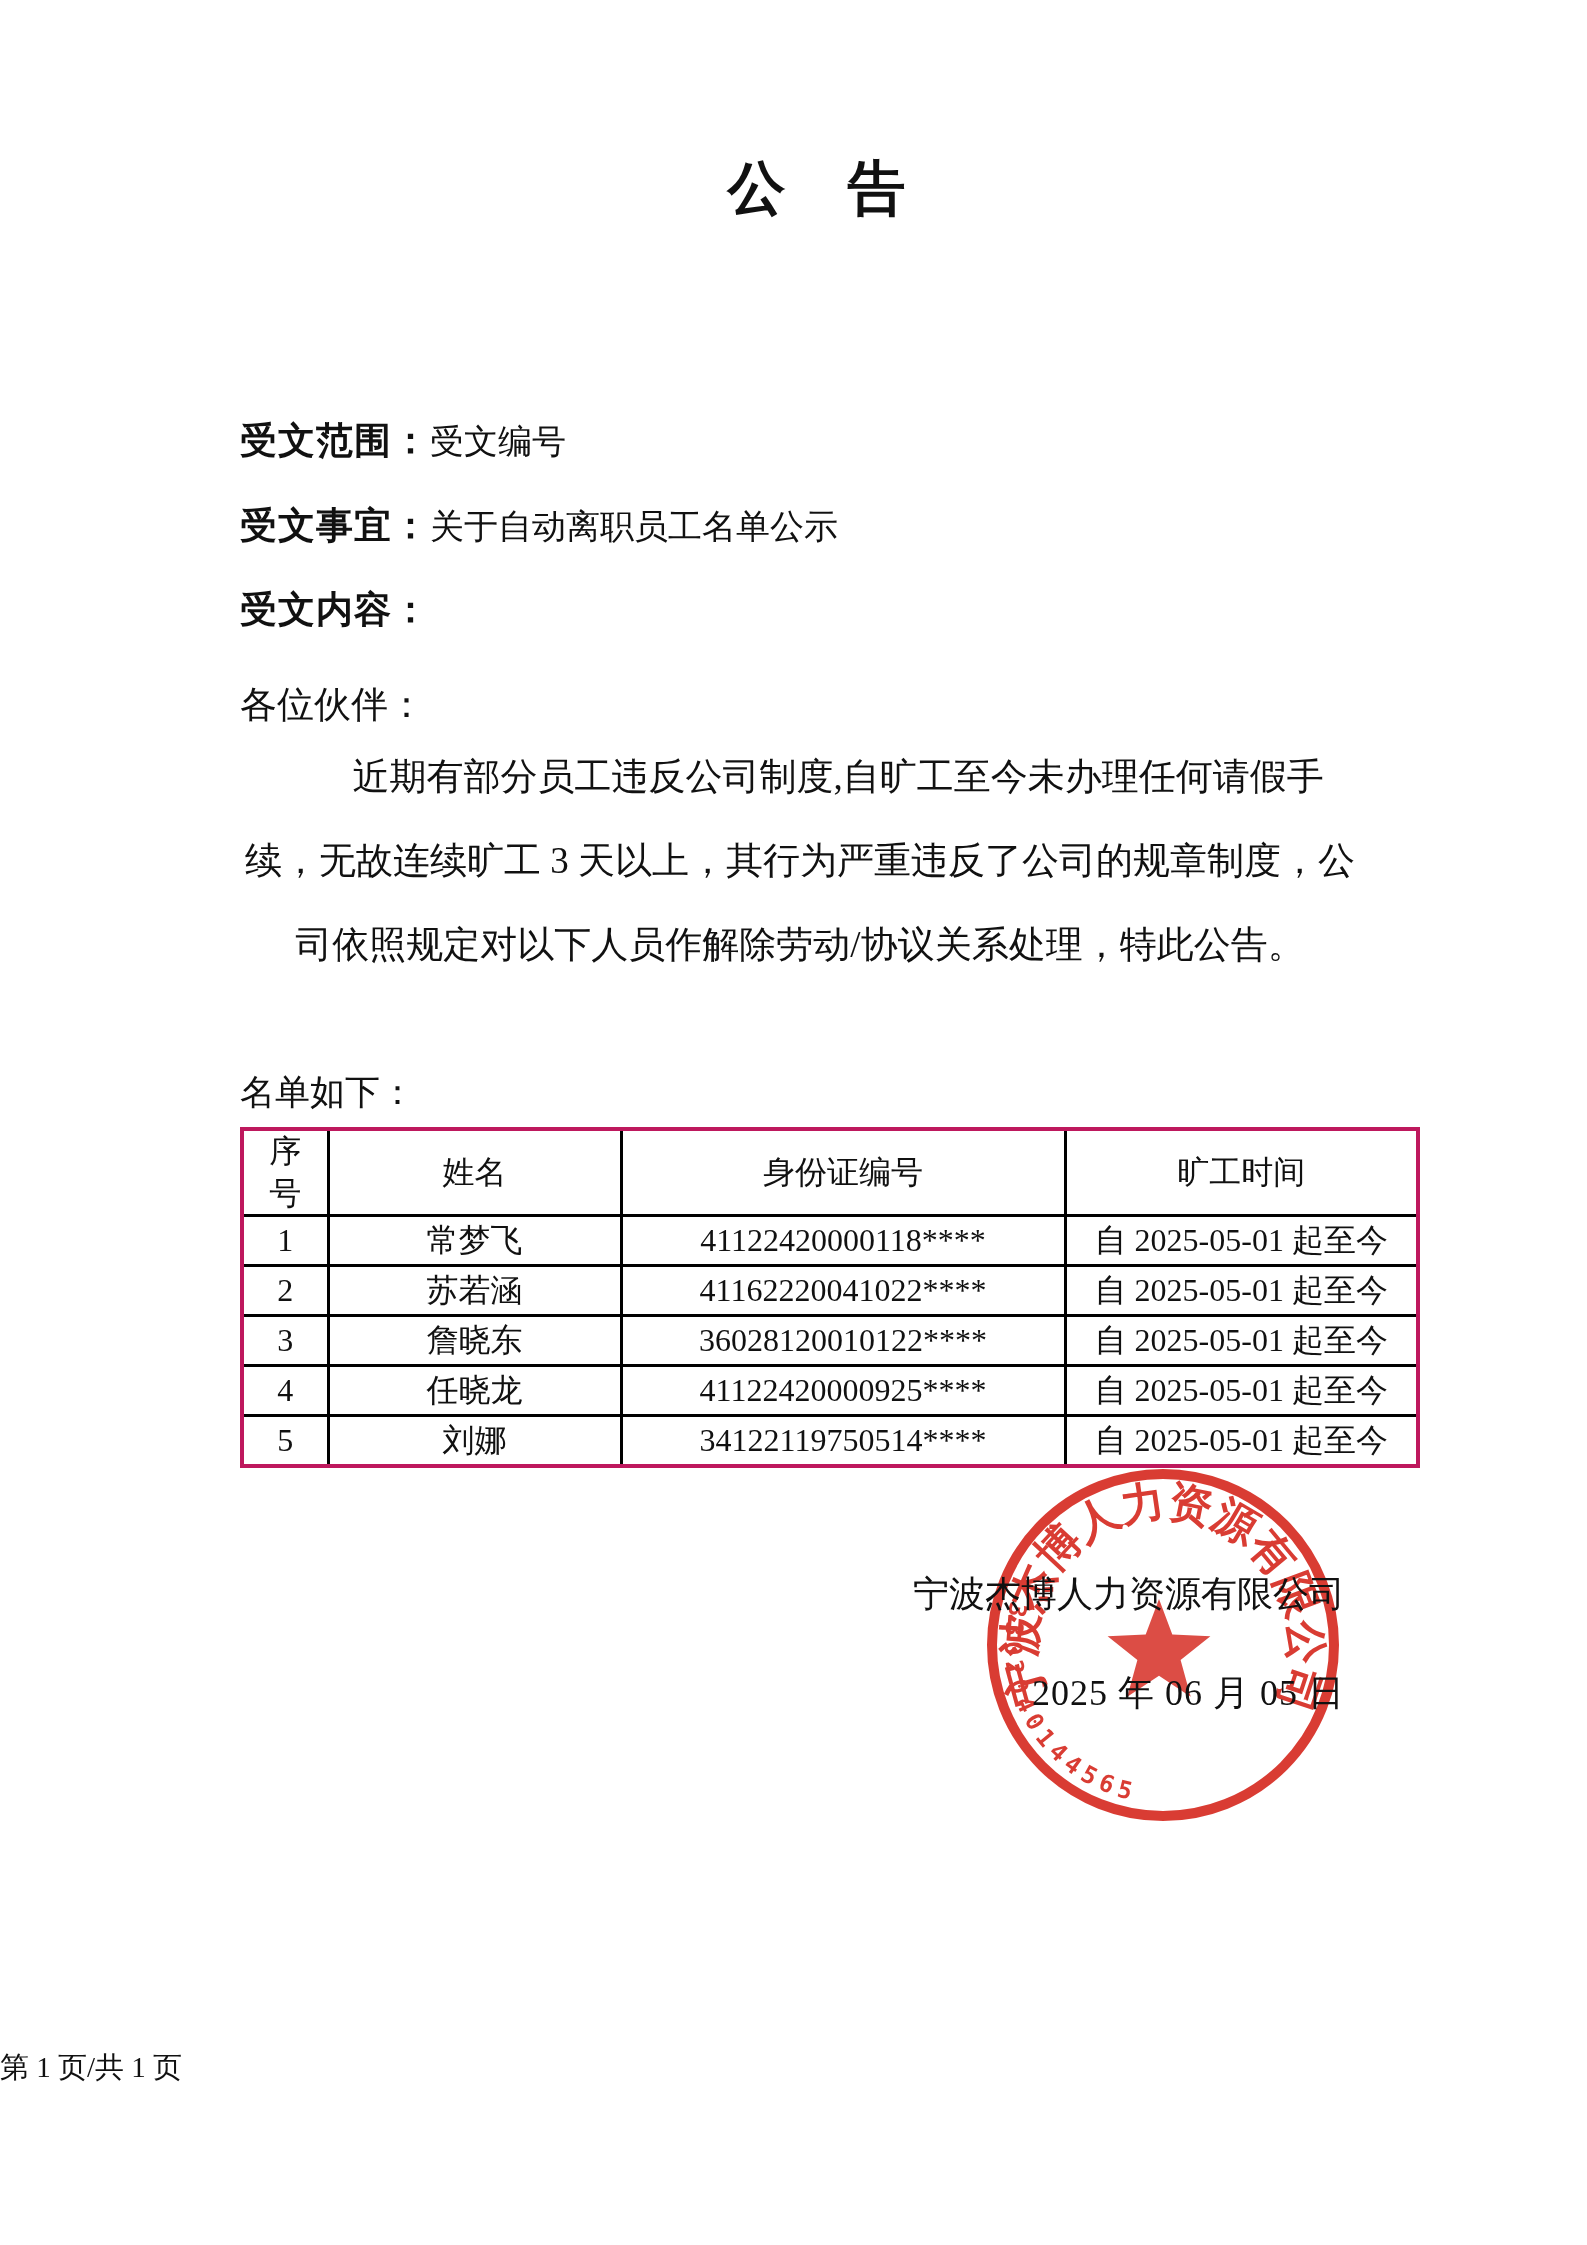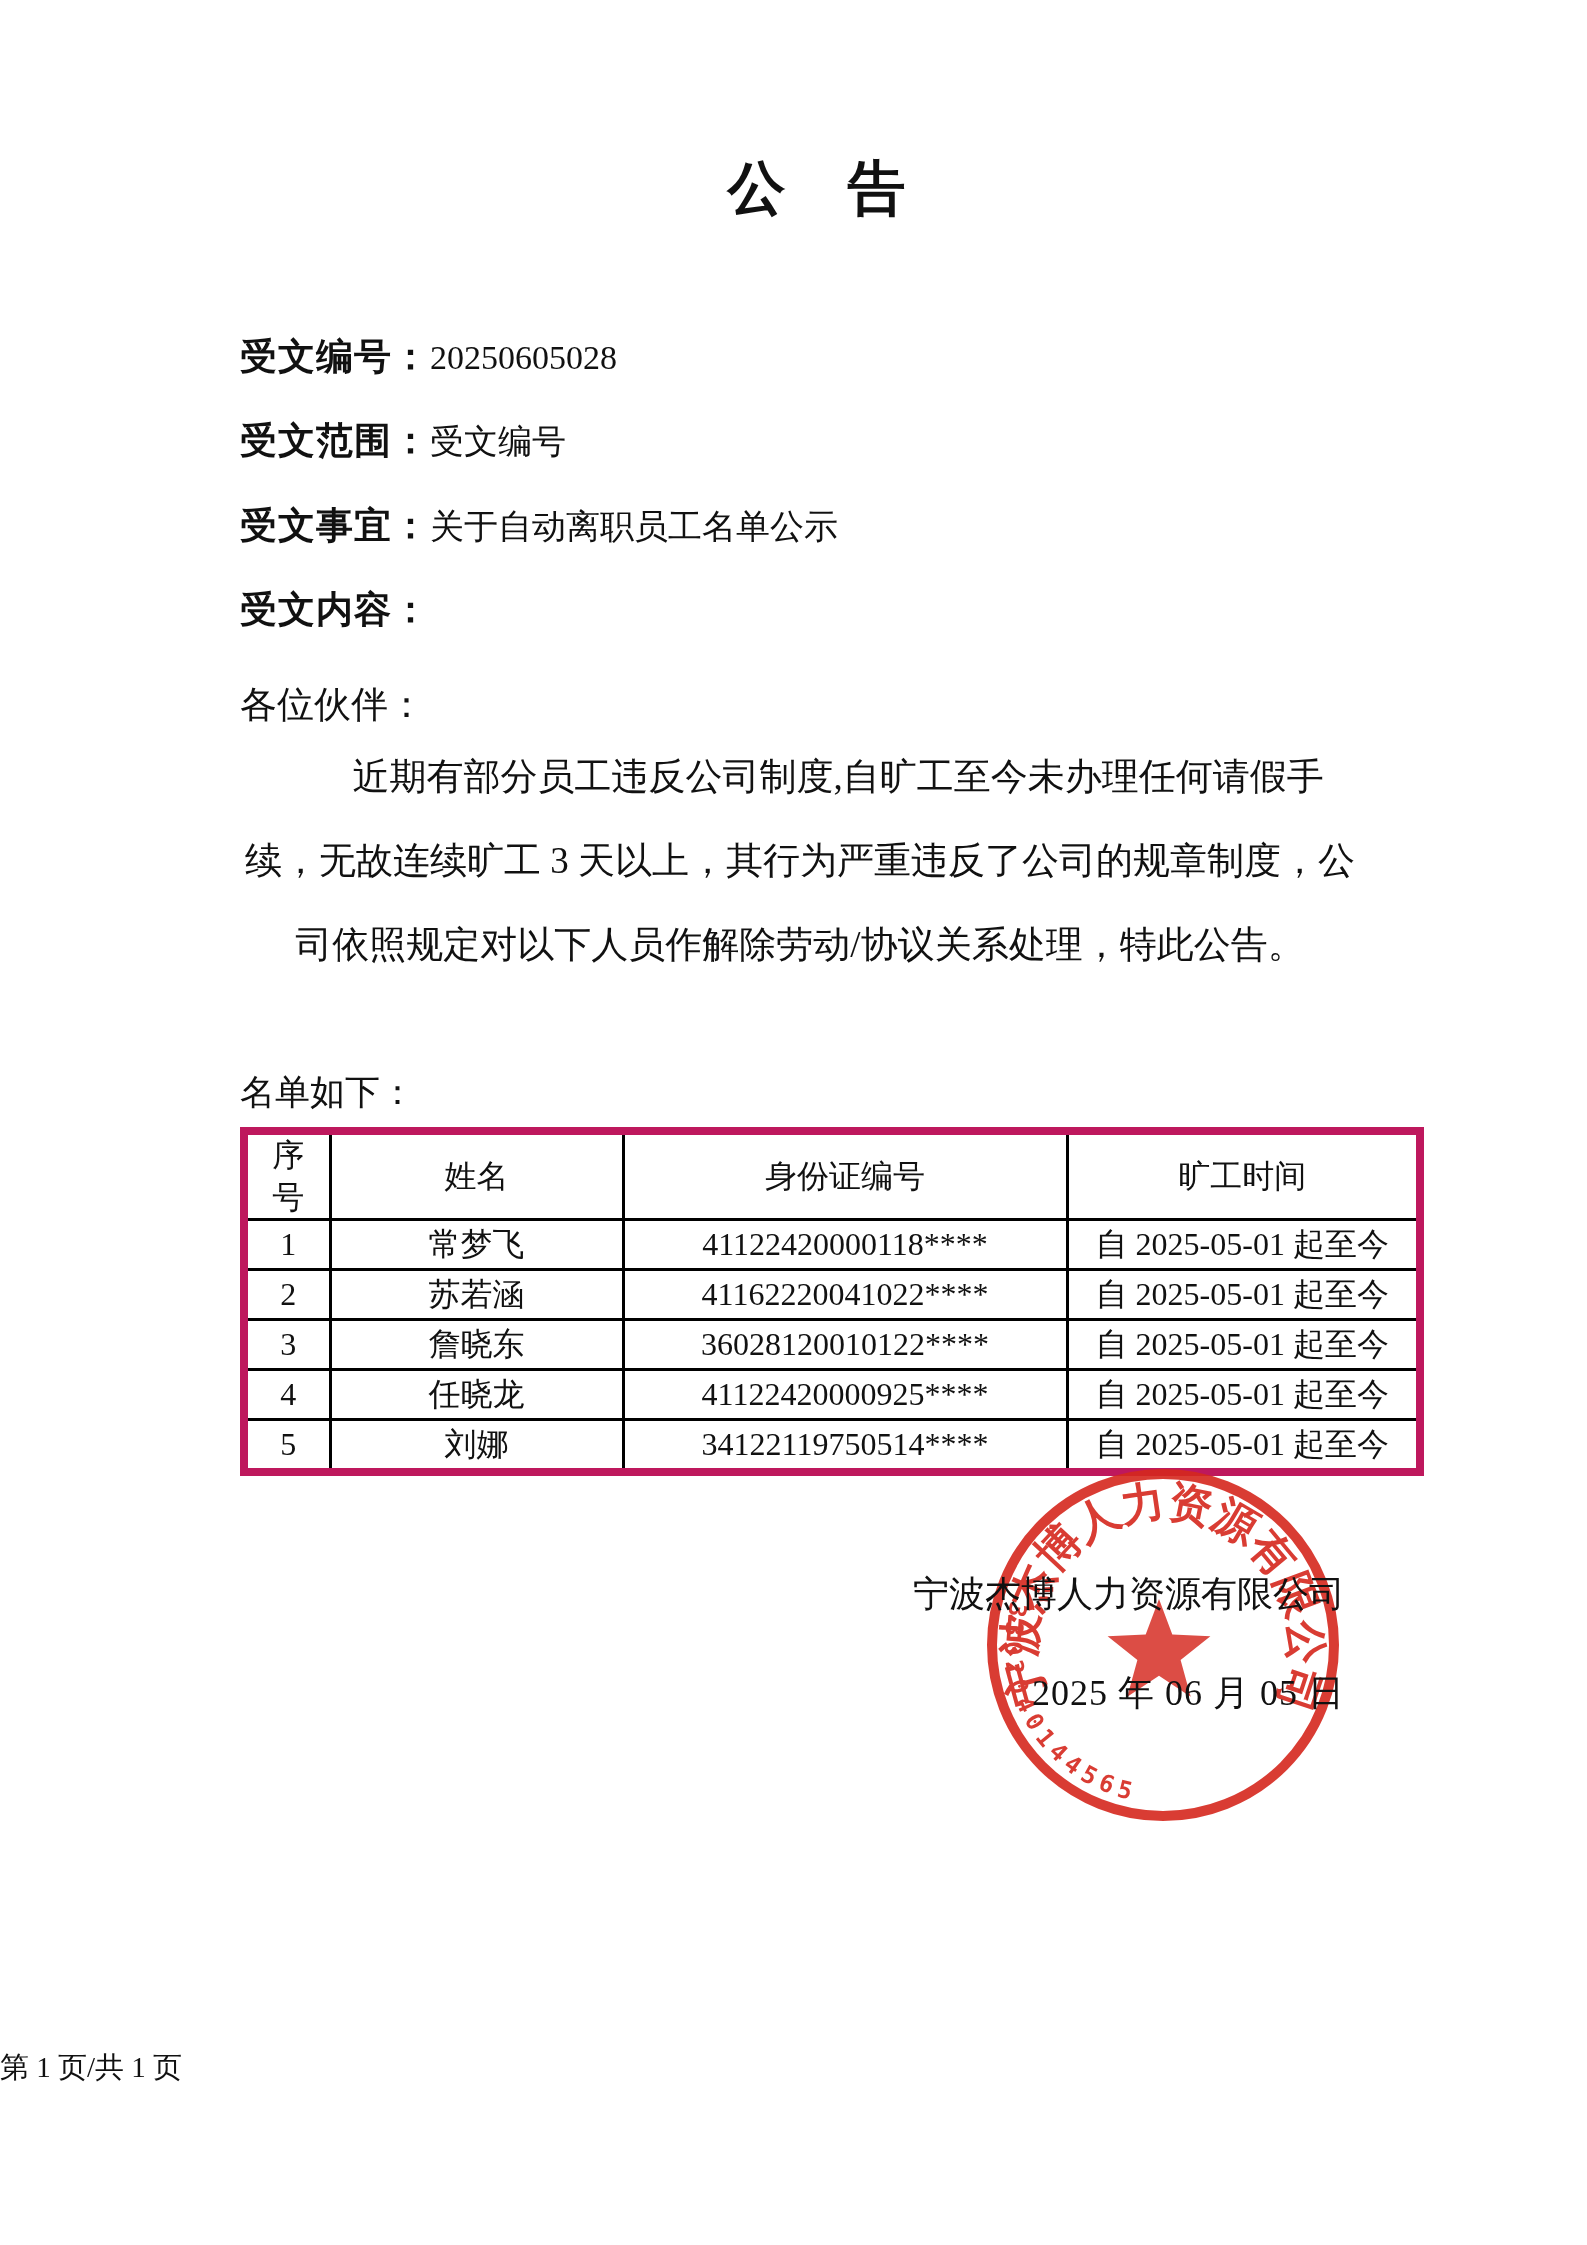--- a/index.html
+++ b/index.html
@@ -38,21 +38,21 @@
   .body-line.first{text-indent:76px;}
   .list-intro{
     position:absolute;left:240px;top:1073px;
     font-size:35px;font-weight:normal;line-height:40px;
   }
   table.roster{
     position:absolute;left:240px;top:1127px;
     border-collapse:collapse;
     table-layout:fixed;
     font-size:32px;
-    border:8px solid #be185d;
+    border:4px solid #be185d;
   }
   table.roster th,table.roster td{
     border:3px solid #000;
     text-align:center;vertical-align:middle;
     font-weight:normal;
     padding:0 4px;
     overflow:hidden;
   }
   table.roster thead th{height:80px;}
   table.roster tbody td{height:47px;}
@@ -76,23 +76,20 @@
     text-align:left;font-size:29px;line-height:34px;
   }
 </style>
 </head>
 <body>
 
 <div class="page">
 
   <div class="doc-title">公　告</div>
 
-  <div class="meta-line" style="top:335px">
-    <span class="meta-label">受文编号：</span><span class="meta-value">20250605028</span>
-  </div>
   <div class="meta-line" style="top:419px">
     <span class="meta-label">受文范围：</span><span class="meta-value">受文编号</span>
   </div>
   <div class="meta-line" style="top:504px">
     <span class="meta-label">受文事宜：</span><span class="meta-value">关于自动离职员工名单公示</span>
   </div>
   <div class="meta-line" style="top:588px">
     <span class="meta-label">受文内容：</span><span class="meta-value"></span>
   </div>
 

